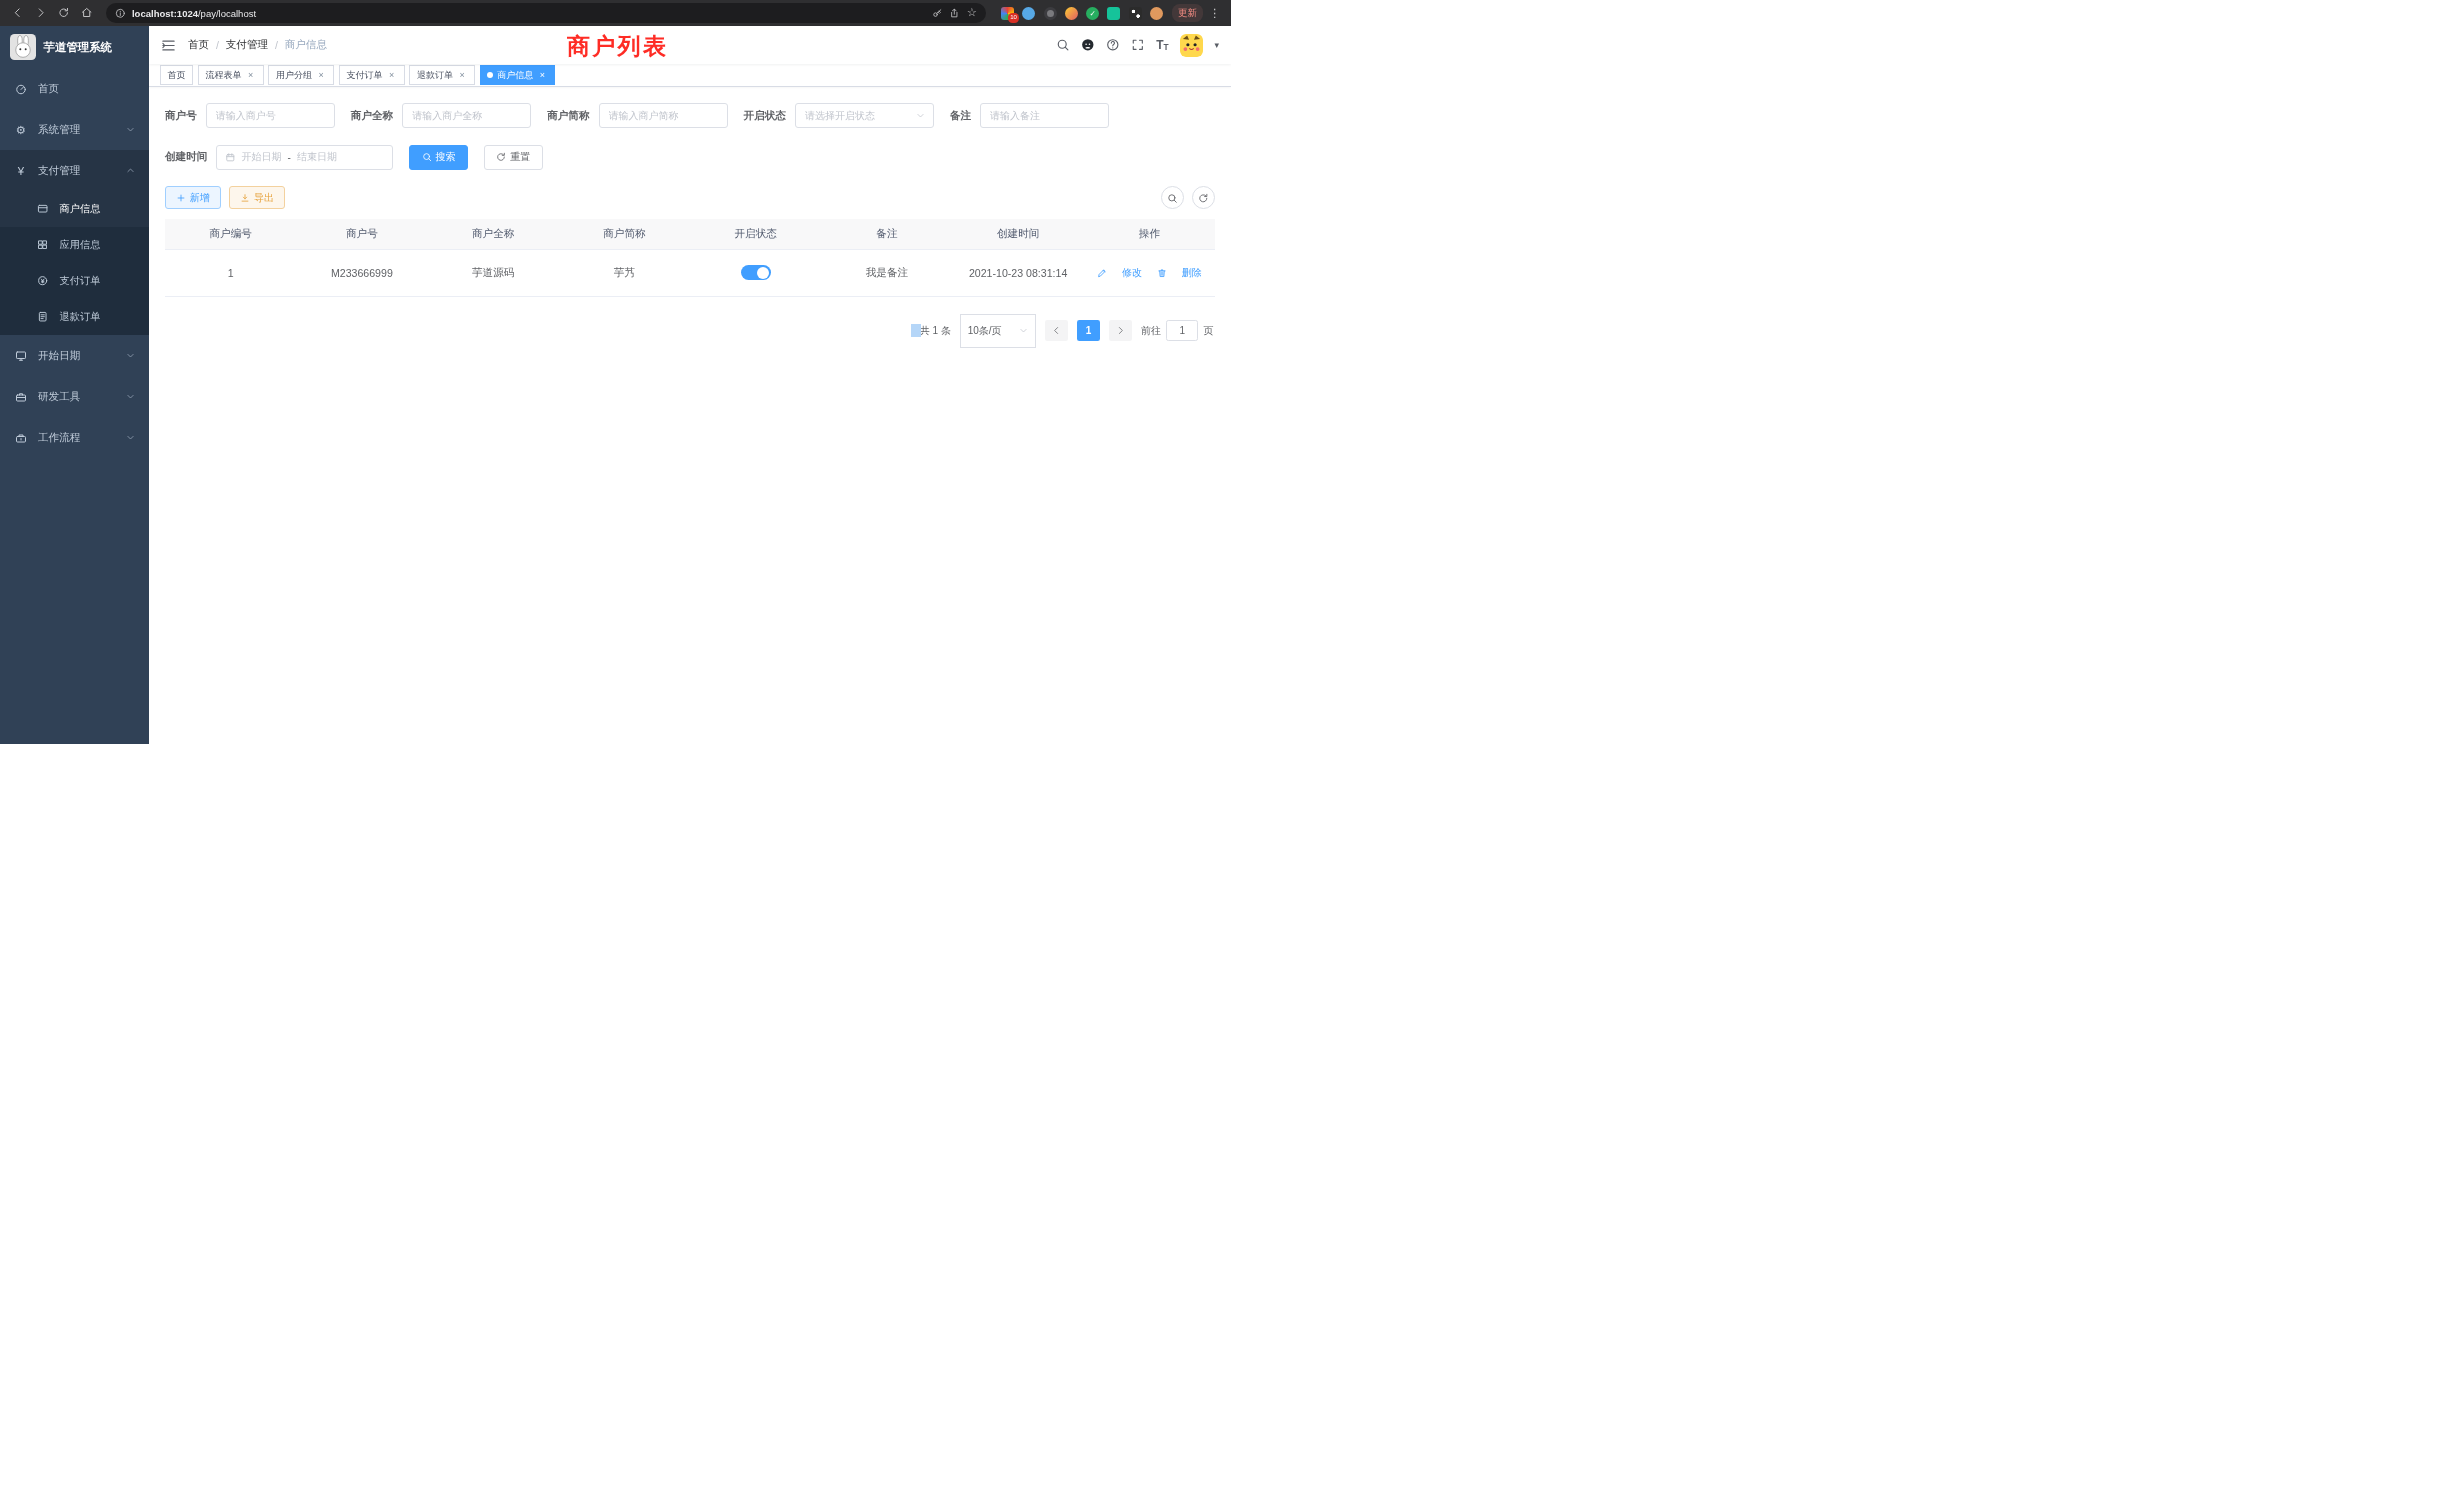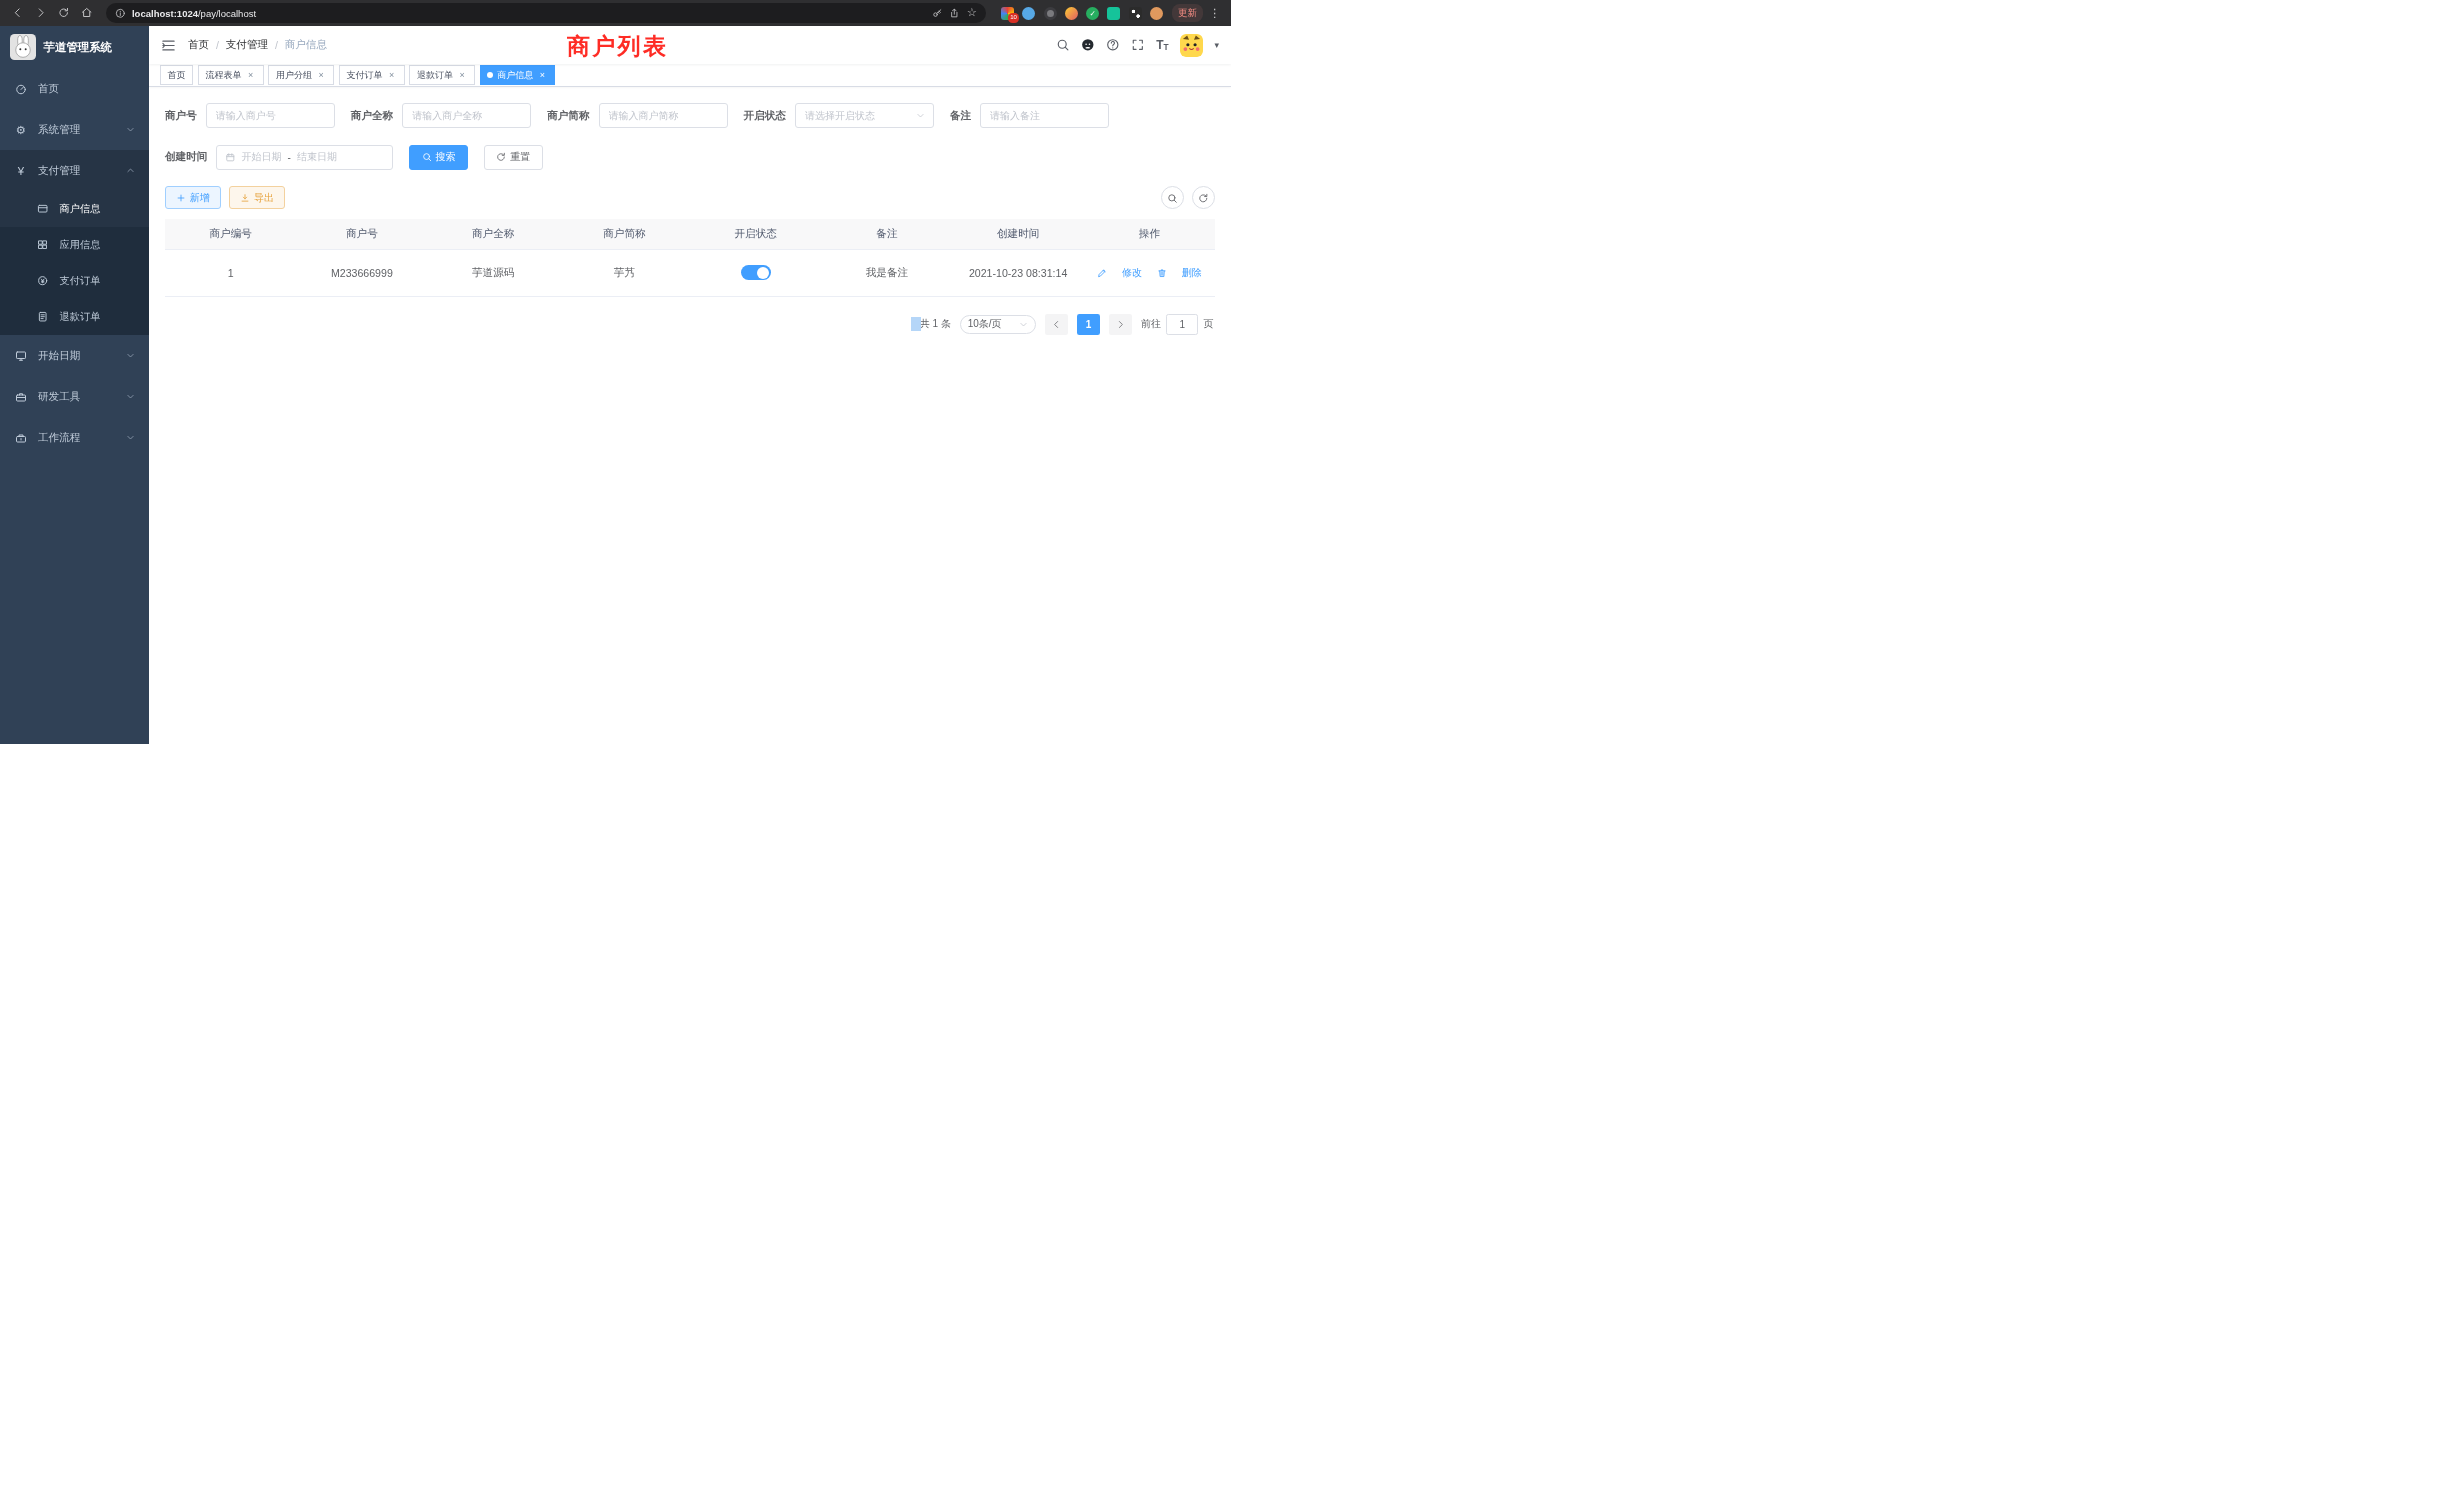--- a/index.html
+++ b/index.html
@@ -108,21 +108,21 @@
   tbody td{height:47px;border-bottom:0.8px solid #ebeef5;text-align:center;padding:0 4.5px}
   .switch{width:30px;height:15px;border-radius:7.6px;background:#409EFF;position:relative;display:inline-block;vertical-align:middle;cursor:pointer}
   .switch::after{content:"";position:absolute;right:1.5px;top:1.5px;width:12px;height:12px;border-radius:50%;background:#fff}
   .oplink{color:#409EFF;font-size:10px;display:inline-flex;align-items:center;gap:15px;cursor:pointer;margin:11px 6px}
   .oplink svg{width:10px;height:10px}
 
   
   .pagination{display:flex;align-items:center;justify-content:flex-end;gap:9px;margin-top:16.7px;font-size:10px;color:#606266;padding-right:1.5px}
   .total{position:relative}
   .sel-rect{position:absolute;left:-9px;top:0;width:10px;height:13.6px;background:#b5d6f8}
-  .psize{width:76px;height:19px;border:0.8px solid #dcdfe6;border-radius:10px;display:flex;align-items:center;justify-content:space-between;padding:0 6.8px;color:#606266;cursor:pointer;background:#fff}
+  .psize{width:76px;height:34px;border:0.8px solid #dcdfe6;border-radius:0;display:flex;align-items:center;justify-content:space-between;padding:0 6.8px;color:#606266;cursor:pointer;background:#fff}
   .pbtn{min-width:23px;height:21px;background:#f4f4f5;border-radius:2.3px;display:flex;align-items:center;justify-content:center;color:#606266;cursor:pointer}
   .pbtn svg{width:9px;height:9px}
   .pbtn.active{background:#409EFF;color:#fff;font-weight:700}
   .goto{display:flex;align-items:center;gap:5.3px}
   .goto input{width:32px;height:21px;border:0.8px solid #dcdfe6;border-radius:2.3px;text-align:center;font-size:10px;color:#606266;outline:none}
 </style>
 </head>
 <body>
 
 <div class="browser">

